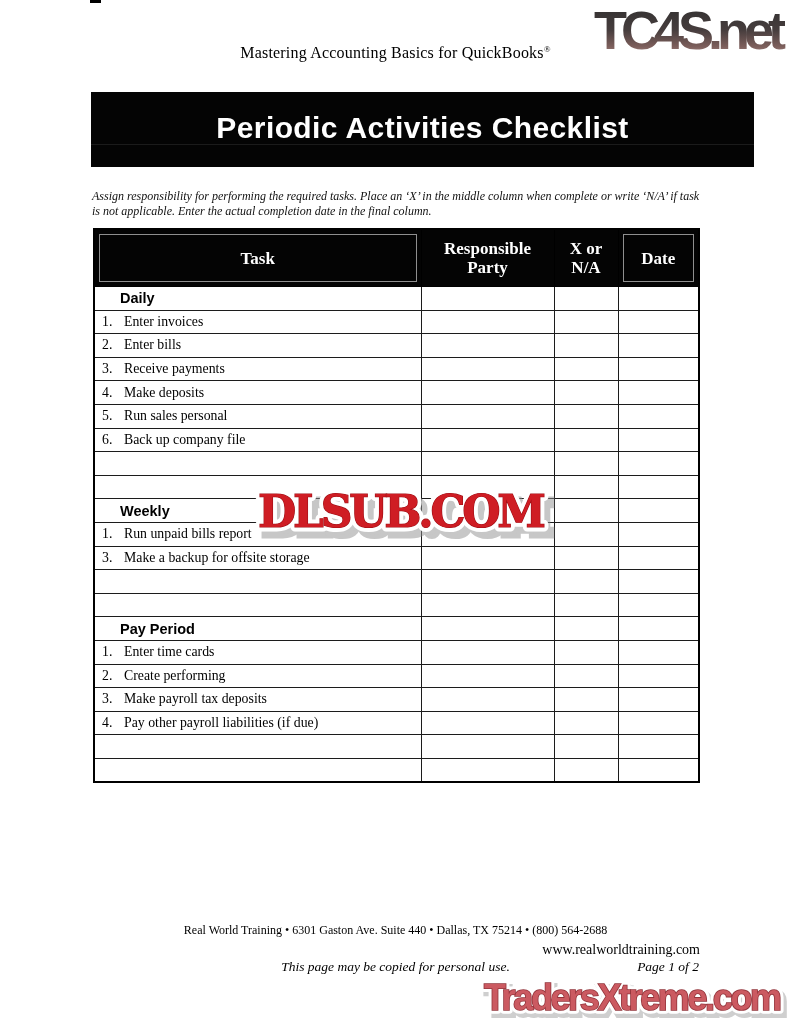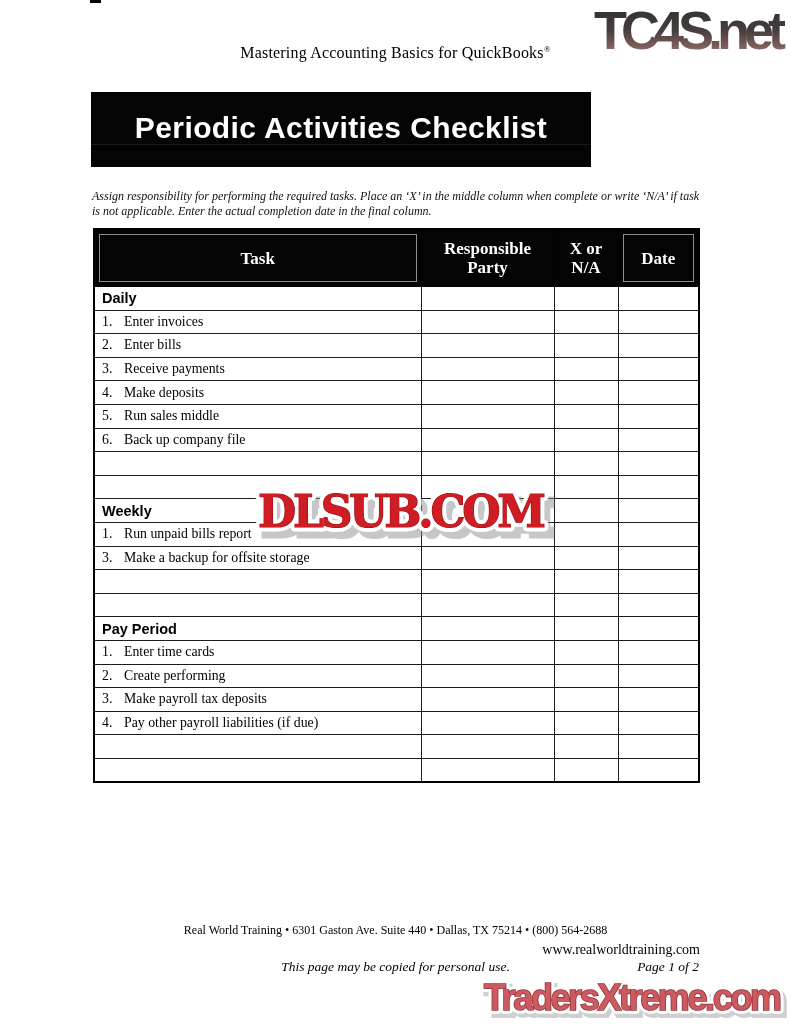--- a/index.html
+++ b/index.html
@@ -14,21 +14,21 @@
     position:absolute;top:44px;left:91px;width:609px;text-align:center;
     font-size:16px;color:#000;letter-spacing:.2px;
   }
   .masthead sup{font-size:9px;}
 
   
   .wm-tc4s{position:absolute;top:2px;right:1px;}
 
   
   .banner{
-    position:absolute;left:91px;top:92px;width:500px;height:75px;background:#040404;
+    position:absolute;left:91px;top:92px;width:663px;height:75px;background:#040404;
     display:flex;align-items:center;justify-content:center;
   }
   .banner::after{content:"";position:absolute;left:0;top:52px;width:100%;height:1px;background:#1b1b1b;}
   .banner-title{
     color:#fff;font-family:"Liberation Sans",sans-serif;font-weight:bold;
     font-size:30px;letter-spacing:.4px;margin-top:-4px;
   }
 
   
   .instructions{
@@ -47,21 +47,21 @@
     text-align:center;font-family:"Liberation Serif",serif;padding:9px 6px;
   }
   .th-inner{position:absolute;inset:4px;border:1px solid #8f8f8f;pointer-events:none;}
   .th-label{position:relative;z-index:1;}
   .checklist td{
     border:1px solid #1c1c1c;height:22.6px;padding:0;vertical-align:middle;
     font-size:13.8px;color:#000;background:#fff;
   }
   .checklist td.section{
     font-family:"Liberation Sans",sans-serif;font-weight:bold;font-size:14.5px;
-    padding-left:7px;
+    padding-left:25px;
   }
   .checklist td .num{display:inline-block;margin-left:7px;width:22px;}
 
   
   .wm-dlsub{position:absolute;left:250px;top:484px;}
 
   
   .footer-f1{position:absolute;top:923px;left:91px;width:609px;text-align:center;font-size:12px;}
   .footer-f2{position:absolute;top:942px;left:91px;width:609px;text-align:right;font-size:14px;}
   .footer-f3{position:absolute;top:959px;left:91px;width:609px;text-align:center;font-style:italic;font-size:13.5px;}
@@ -149,21 +149,21 @@
           <td></td>
           <td></td>
         </tr>
         <tr>
           <td><span class="num">4.</span><span>Make deposits</span></td>
           <td></td>
           <td></td>
           <td></td>
         </tr>
         <tr>
-          <td><span class="num">5.</span><span>Run sales middle</span></td>
+          <td><span class="num">5.</span><span>Run sales personal</span></td>
           <td></td>
           <td></td>
           <td></td>
         </tr>
         <tr>
           <td><span class="num">6.</span><span>Back up company file</span></td>
           <td></td>
           <td></td>
           <td></td>
         </tr>

